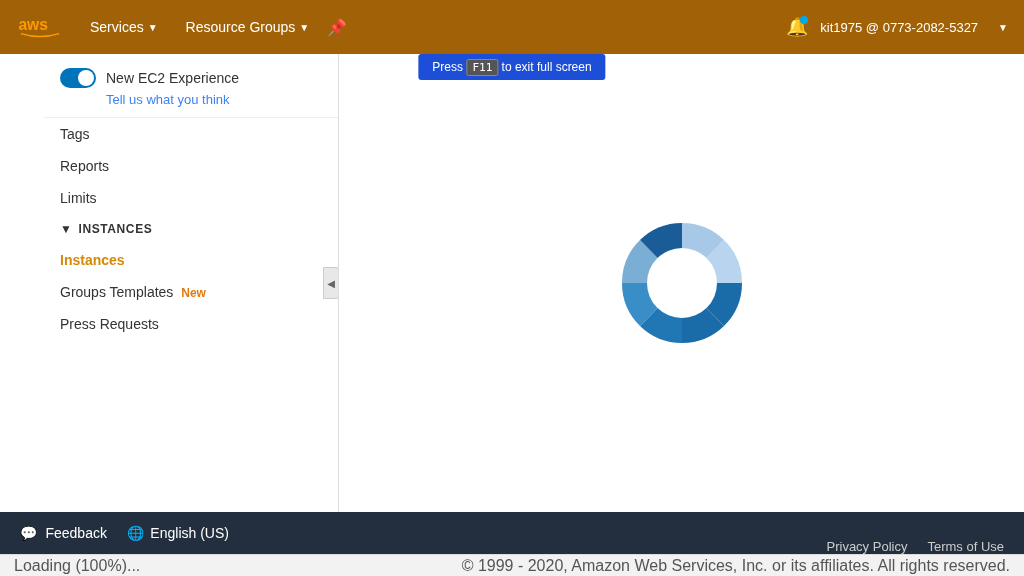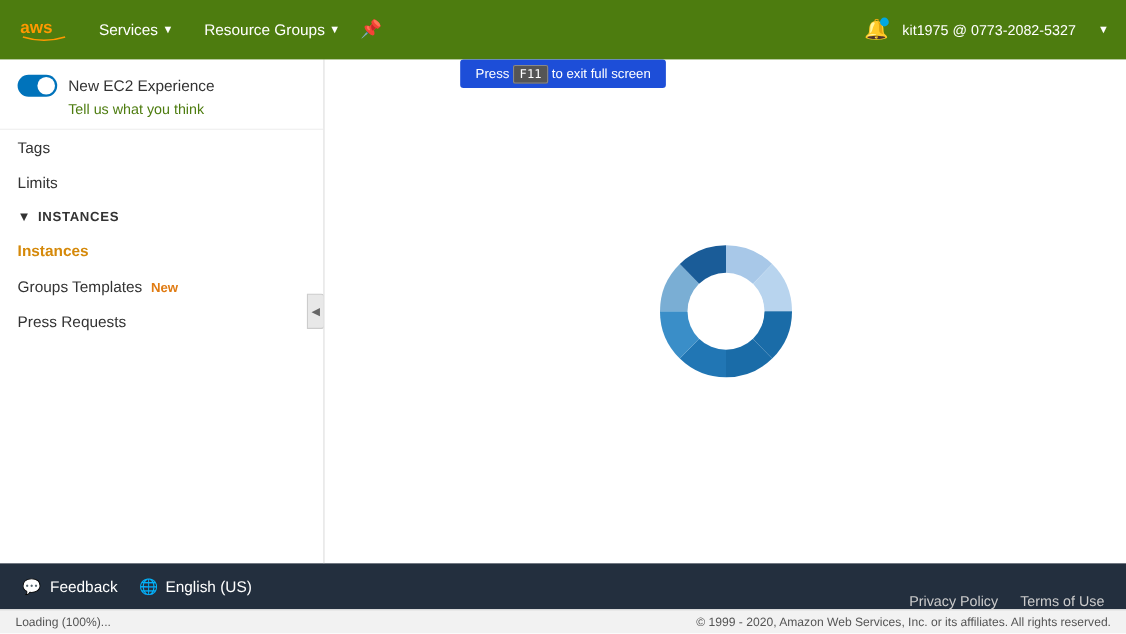--- a/index.html
+++ b/index.html
@@ -1,20 +1,20 @@
 <!DOCTYPE html>
 <html><head>
   <meta charset="utf-8">
   <style>
     * { margin: 0; padding: 0; box-sizing: border-box; }
     body { font-family: 'Amazon Ember', Arial, sans-serif; font-size: 14px; background: #fff; width: 1024px; height: 576px; overflow: hidden; position: relative; }
 
     
     .navbar {
-      background: #4d7c0f;
+      background: #a16207;
       height: 54px;
       display: flex;
       align-items: center;
       padding: 0 16px;
       gap: 8px;
       position: relative;
       z-index: 100;
     }
     .navbar-logo {
       display: flex;
@@ -89,20 +89,21 @@
       border-radius: 2px;
       padding: 1px 5px;
       font-family: monospace;
       font-size: 11px;
     }
 
     
     .content-area {
       display: flex;
       height: calc(576px - 54px - 42px - 22px);
+      padding-left: 44px;
     }
 
     
     .sidebar {
       width: 295px;
       min-width: 295px;
       border-right: 1px solid #ddd;
       background: #fff;
       overflow: hidden;
       position: relative;
@@ -132,21 +133,21 @@
       border-radius: 50%;
       position: absolute;
       top: 2px; right: 2px;
     }
     .new-ec2-label {
       font-size: 14px;
       color: #333;
       font-weight: 500;
     }
     .tell-us-link {
-      color: #4d7c0f;
+      color: #3b82f6;
       font-size: 13px;
       cursor: pointer;
       margin-top: 4px;
       display: block;
       margin-left: 46px;
     }
     .sidebar-scroll {
       flex: 1;
       overflow-y: auto;
       overflow-x: hidden;
@@ -256,21 +257,21 @@
     }
 
     
     .copyright-bar {
       height: 22px;
       background: #f2f2f2;
       display: flex;
       align-items: center;
       justify-content: space-between;
       padding: 0 14px;
-      font-size: 11px;
+      font-size: 16px;
       color: #555;
       border-top: 1px solid #ddd;
     }
 
     .chevron { font-size: 10px; }
   </style>
 </head>
 <body>
 
 <nav class="navbar">
@@ -316,20 +317,21 @@
         <div class="toggle-switch">
           <div class="toggle-knob"></div>
         </div>
         <span class="new-ec2-label">New EC2 Experience</span>
       </div>
       <a class="tell-us-link">Tell us what you think</a>
     </div>
 
     <div class="sidebar-scroll">
       <a class="sidebar-item">Tags</a>
+      <a class="sidebar-item">Reports</a>
       <a class="sidebar-item">Limits</a>
 
       <div class="sidebar-section-header">
         <span>▼</span>
         <span>INSTANCES</span>
       </div>
 
       <a class="sidebar-item active">Instances</a>
       <a class="sidebar-item">
         <span>Groups Templates</span>

